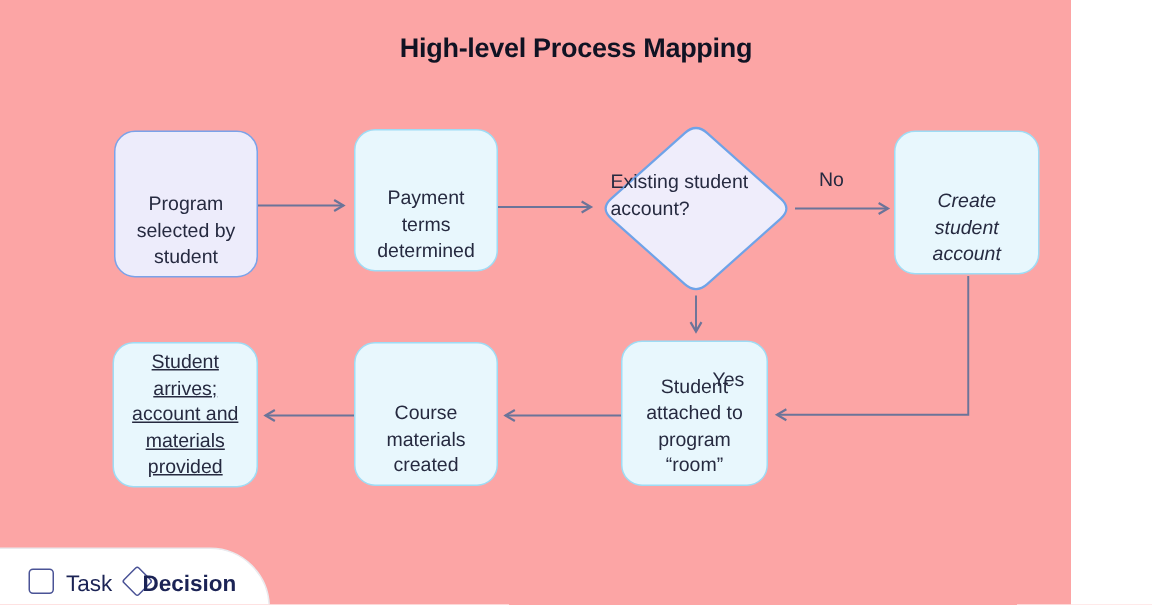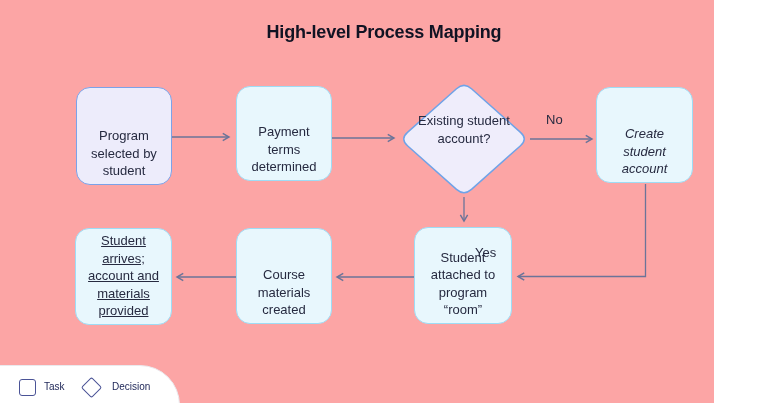--- a/index.html
+++ b/index.html
@@ -56,21 +56,21 @@
   .diamond-shape {
     fill: var(--diamond_fill);
     stroke: var(--diamond_border);
     stroke-width: 1.5;
   }
   .diamond-label {
     position: absolute;
     left: 407px;
     top: 112px;
     width: 114px;
-    text-align: center;
+    text-align: left;
     font-size: 13px;
     line-height: 1.35;
     color: var(--node_text);
   }
   .edge-label {
     position: absolute;
     font-size: 13px;
     color: var(--node_text);
   }
   .edge-label.no  { left: 546px; top: 112px; }
@@ -103,25 +103,25 @@
     width: 13px;
     height: 13px;
     box-sizing: content-box;
     border: 1.5px solid var(--legend_icon);
     border-radius: 2px;
     transform: rotate(45deg);
     background: #fff;
   }
   .legend-label {
     position: absolute;
-    font-size: 10px;
+    font-size: 15px;
     color: var(--legend_text);
   }
   .legend-label.task { left: 44px; top: 381px; }
-  .legend-label.decision { left: 112px; top: 381px; }
+  .legend-label.decision { left: 95px; top: 381px; font-weight: bold; }
 </style>
 </head>
 <body>
 
 <div class="canvas">
 
   <div class="title">High-level Process Mapping</div>
 
   <svg class="svg-layer" viewBox="0 0 768 403">
     <defs>

